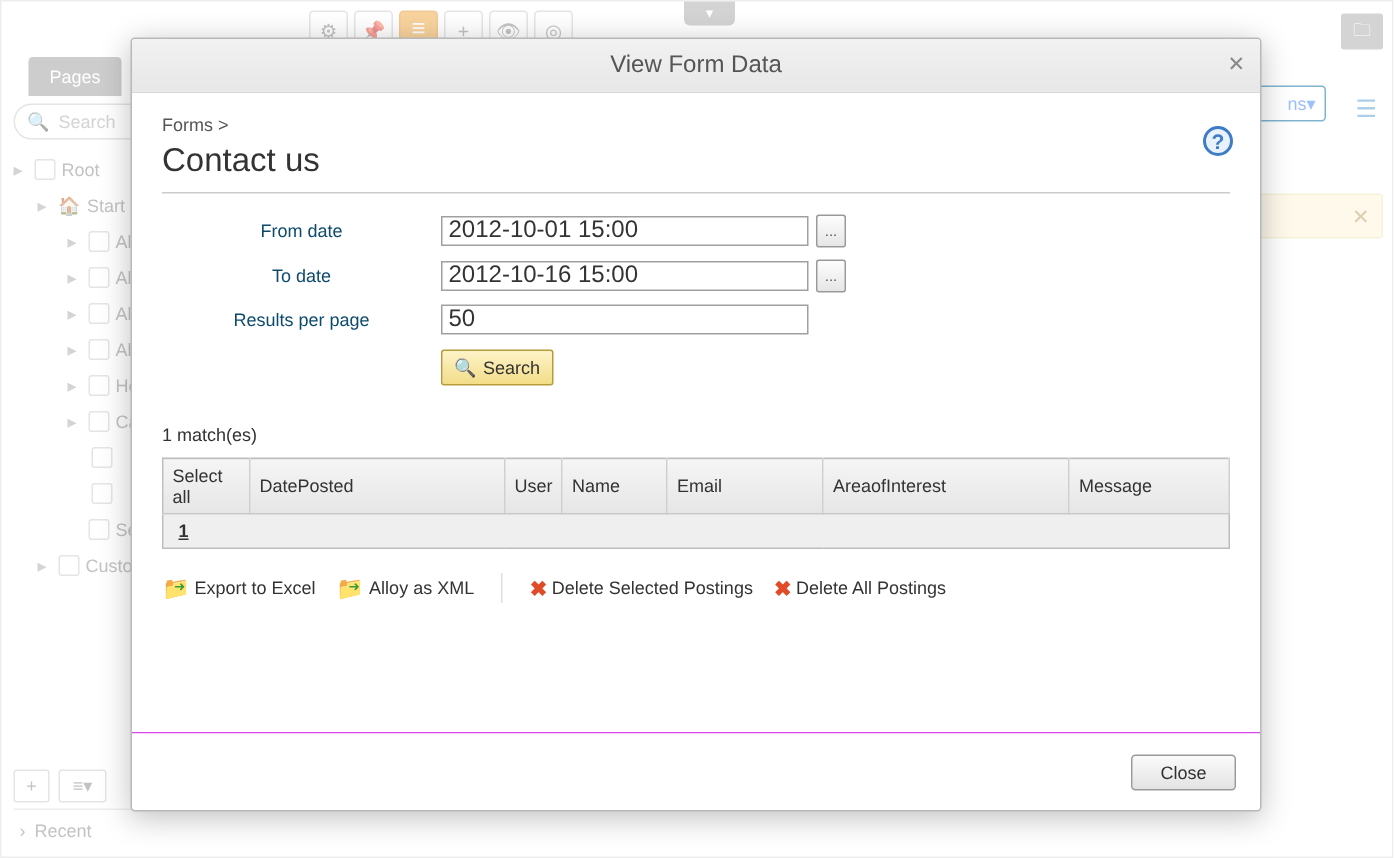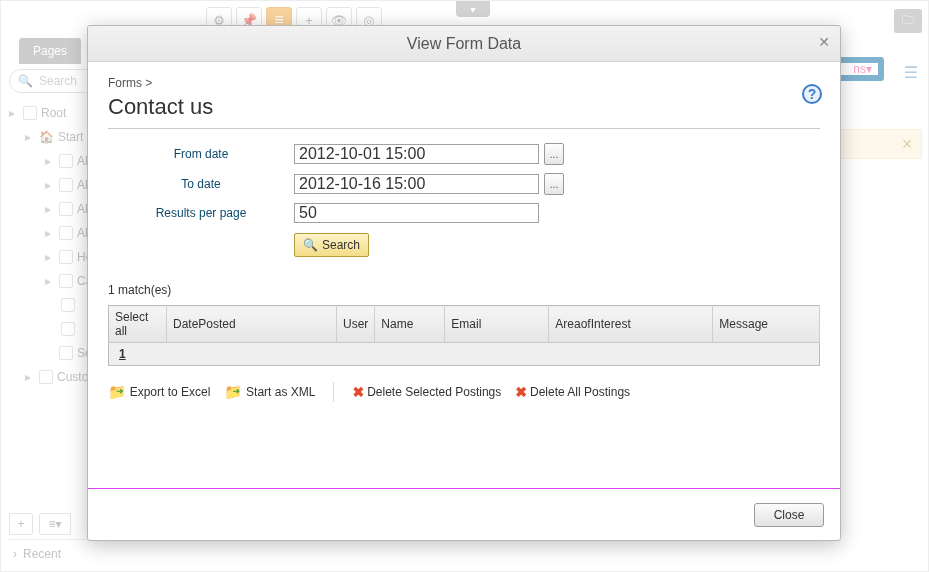--- a/index.html
+++ b/index.html
@@ -17,21 +17,21 @@
   .bg-tree .node { display: flex; align-items: center; gap: 4px; padding: 5px 0; color: #888; }
   .bg-tree .caret { width: 10px; display: inline-block; color: #aaa; }
   .bg-tree .pg-icon { width: 14px; height: 14px; border: 1px solid #ccc; border-radius: 2px; display: inline-block; }
   .bg-right-icon { position: absolute; top: 8px; right: 6px; width: 28px; height: 24px; background: #a9a9a9; border-radius: 2px; display: flex; align-items: center; justify-content: center; color: #fff; }
   .bg-right-view { position: absolute; top: 62px; right: 10px; color: #5c9ed4; font-size: 16px; }
   .bg-recent { position: absolute; bottom: 4px; left: 8px; width: 245px; height: 28px; border-top: 1px solid #ddd; display: flex; align-items: center; color: #888; gap: 6px; padding-left: 4px; }
   .bg-bottom-toolbar { position: absolute; bottom: 36px; left: 8px; display: flex; gap: 6px; }
   .bg-btn-sm { width: 24px; height: 22px; border: 1px solid #ccc; border-radius: 2px; display: flex; align-items: center; justify-content: center; color: #888; }
   .bg-yellow-bar { position: absolute; top: 128px; left: 265px; right: 6px; height: 30px; background: #fdf3d8; border: 1px solid #f2e3b3; border-radius: 2px; }
   .bg-yellow-close { position: absolute; right: 8px; top: 6px; color: #b89f60; font-size: 14px; }
-  .bg-options { position: absolute; top: 56px; right: 44px; width: 56px; height: 24px; border: 6px solid #0369a1; border-radius: 3px; display: flex; align-items: center; justify-content: flex-end; padding-right: 6px; color: #ec4899; }
+  .bg-options { position: absolute; top: 56px; right: 44px; width: 56px; height: 24px; border: 1px solid #0369a1; border-radius: 3px; display: flex; align-items: center; justify-content: flex-end; padding-right: 6px; color: #3b82f6; }
   .bg-downtab { position: absolute; top: 0; left: 455px; width: 34px; height: 16px; background: #a9a9a9; border-radius: 0 0 4px 4px; color: #fff; display:flex; align-items:center; justify-content:center; font-size:10px; }
 
   
   .modal { position: absolute; top: 25px; left: 87px; width: 754px; height: 516px; background: #fff; border: 1px solid #b8b8b8; border-radius: 3px; box-shadow: 0 4px 20px rgba(0,0,0,0.25); }
   .modal-header { height: 36px; background: linear-gradient(#f2f2f2, #e7e7e7); border-bottom: 1px solid #d6d6d6; border-radius: 3px 3px 0 0; display: flex; align-items: center; justify-content: center; position: relative; }
   .modal-header .title { color: #555; font-size: 16px; }
   .modal-close { position: absolute; right: 10px; top: 8px; color: #888; font-size: 14px; cursor: pointer; }
   .modal-body { padding: 14px 20px 0 20px; position: relative; height: 428px; }
   .breadcrumb { color: #555; font-size: 12px; }
   .page-title { font-size: 22px; color: #333; margin: 4px 0 8px 0; font-weight: normal; }
@@ -217,21 +217,21 @@
       </tbody>
     </table>
 
     <div class="actions">
       <span class="action-link">
         <span class="ico-export">📁</span>
         <span>Export to Excel</span>
       </span>
       <span class="action-link">
         <span class="ico-export">📁</span>
-        <span>Start as XML</span>
+        <span>Alloy as XML</span>
       </span>
       <span class="action-sep"></span>
       <span class="action-link">
         <span class="ico-del">✖</span>
         <span>Delete Selected Postings</span>
       </span>
       <span class="action-link">
         <span class="ico-del">✖</span>
         <span>Delete All Postings</span>
       </span>

